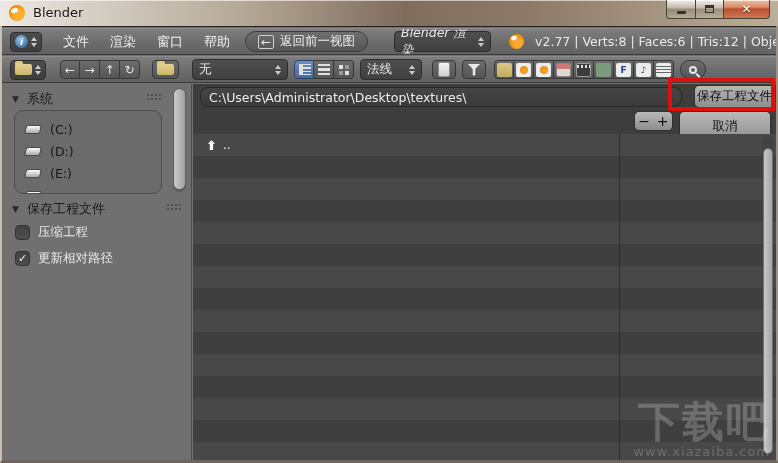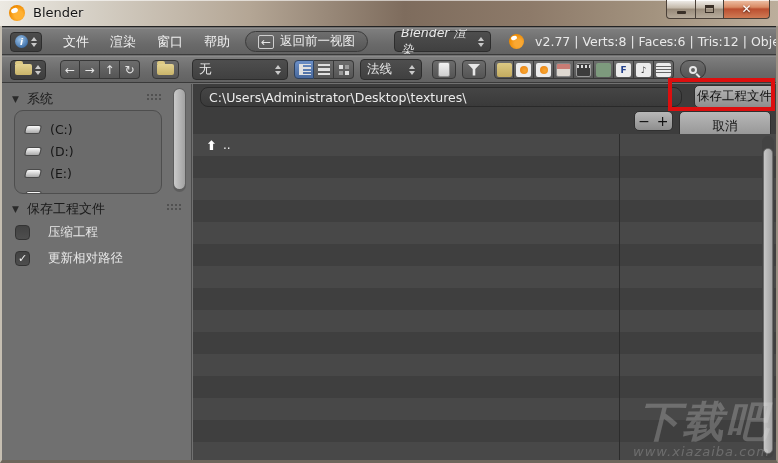--- a/index.html
+++ b/index.html
@@ -121,21 +121,21 @@
   .grips { position:absolute; width:15px; height:8px;
     background-image:radial-gradient(#515151 1px,transparent 1.2px); background-size:4px 4px; }
   .side-scroll { position:absolute; right:5px; top:4px; width:13px; height:104px; background:#5d5d5d; border-radius:7px; }
   .side-thumb { position:absolute; left:1px; right:1px; top:1px; height:100px;
     background:linear-gradient(90deg,#cacaca,#a2a2a2); border-radius:6px; }
   .drives-box { position:absolute; left:12px; top:26px; width:148px; height:84px; background:#6b6b6b;
     border:1px solid #4e4e4e; border-radius:9px; overflow:hidden; padding:7px 0 0 10px; }
   .drive-row { display:flex; align-items:center; gap:9px; height:22px; color:#161616; font-size:12.5px; }
   .disk-ico { width:16px; height:9px; background:linear-gradient(180deg,#fbfbfb,#ababab);
     border:1px solid #4a4a4a; border-radius:3px/2.5px; transform:skewX(-14deg); }
-  .chk-row { position:absolute; left:13px; display:flex; align-items:center; gap:18px; color:#e8e8e8; font-size:12.5px;text-align:center; }
+  .chk-row { position:absolute; left:13px; display:flex; align-items:center; gap:8px; color:#e8e8e8; font-size:12.5px;text-align:center; }
   .chk { width:15px; height:15px; background:linear-gradient(180deg,#424242,#4e4e4e); border:1px solid #333;
     border-radius:4px; display:flex; align-items:center; justify-content:center;
     color:#f2f2f2; font-size:11px; font-weight:bold; }
 
   
   .main { position:absolute; left:191px; top:57px; right:0; bottom:0; background:#3d3d3d; }
   .txt-input { position:absolute; height:20px; background:linear-gradient(180deg,#454545,#3a3a3a);
     border:1px solid #292929; border-radius:8px; color:#ececec; font-size:12.5px; padding:0 8px;
     font-family:"DejaVu Sans","Liberation Sans",sans-serif; outline:none; }
   .lite-btn { position:absolute; display:flex; align-items:center; justify-content:center;
@@ -148,21 +148,21 @@
   .parent-row { position:absolute; left:0; top:0; height:22px; display:flex; align-items:center;
     gap:6px; padding-left:13px; color:#f2f2f2; font-size:12px; }
   .up-ico { font-size:13px; font-weight:bold; color:#fff; }
   .main-scroll { position:absolute; right:2px; top:2px; width:12px; bottom:2px; background:#434343; border-radius:6px; }
   .main-thumb { position:absolute; left:1px; right:1px; top:12px; bottom:4px;
     background:linear-gradient(90deg,#c6c6c6,#a5a5a5); border-radius:6px; border:1px solid #6f6f6f; }
 
   
   .red-box { position:absolute; left:668px; top:78px; width:107px; height:33px;
     border:4px solid #dd0f0f; z-index:50; pointer-events:none; }
-  .watermark { position:absolute; right:8px; bottom:4px; text-align:right; z-index:40; pointer-events:none;font-style:italic; }
+  .watermark { position:absolute; right:8px; bottom:4px; text-align:right; z-index:40; pointer-events:none; }
   .wm-big { font-size:42px; font-weight:bold; color:rgba(225,225,225,.26); letter-spacing:2px; line-height:44px; }
   .wm-small { font-size:13px; color:rgba(225,225,225,.24); letter-spacing:1px; }
 </style>
 </head>
 <body>
 
 <div class="titlebar">
   <span class="tb-logo"></span>
   <span class="tb-title">Blender</span>
   <div class="winbtns">

